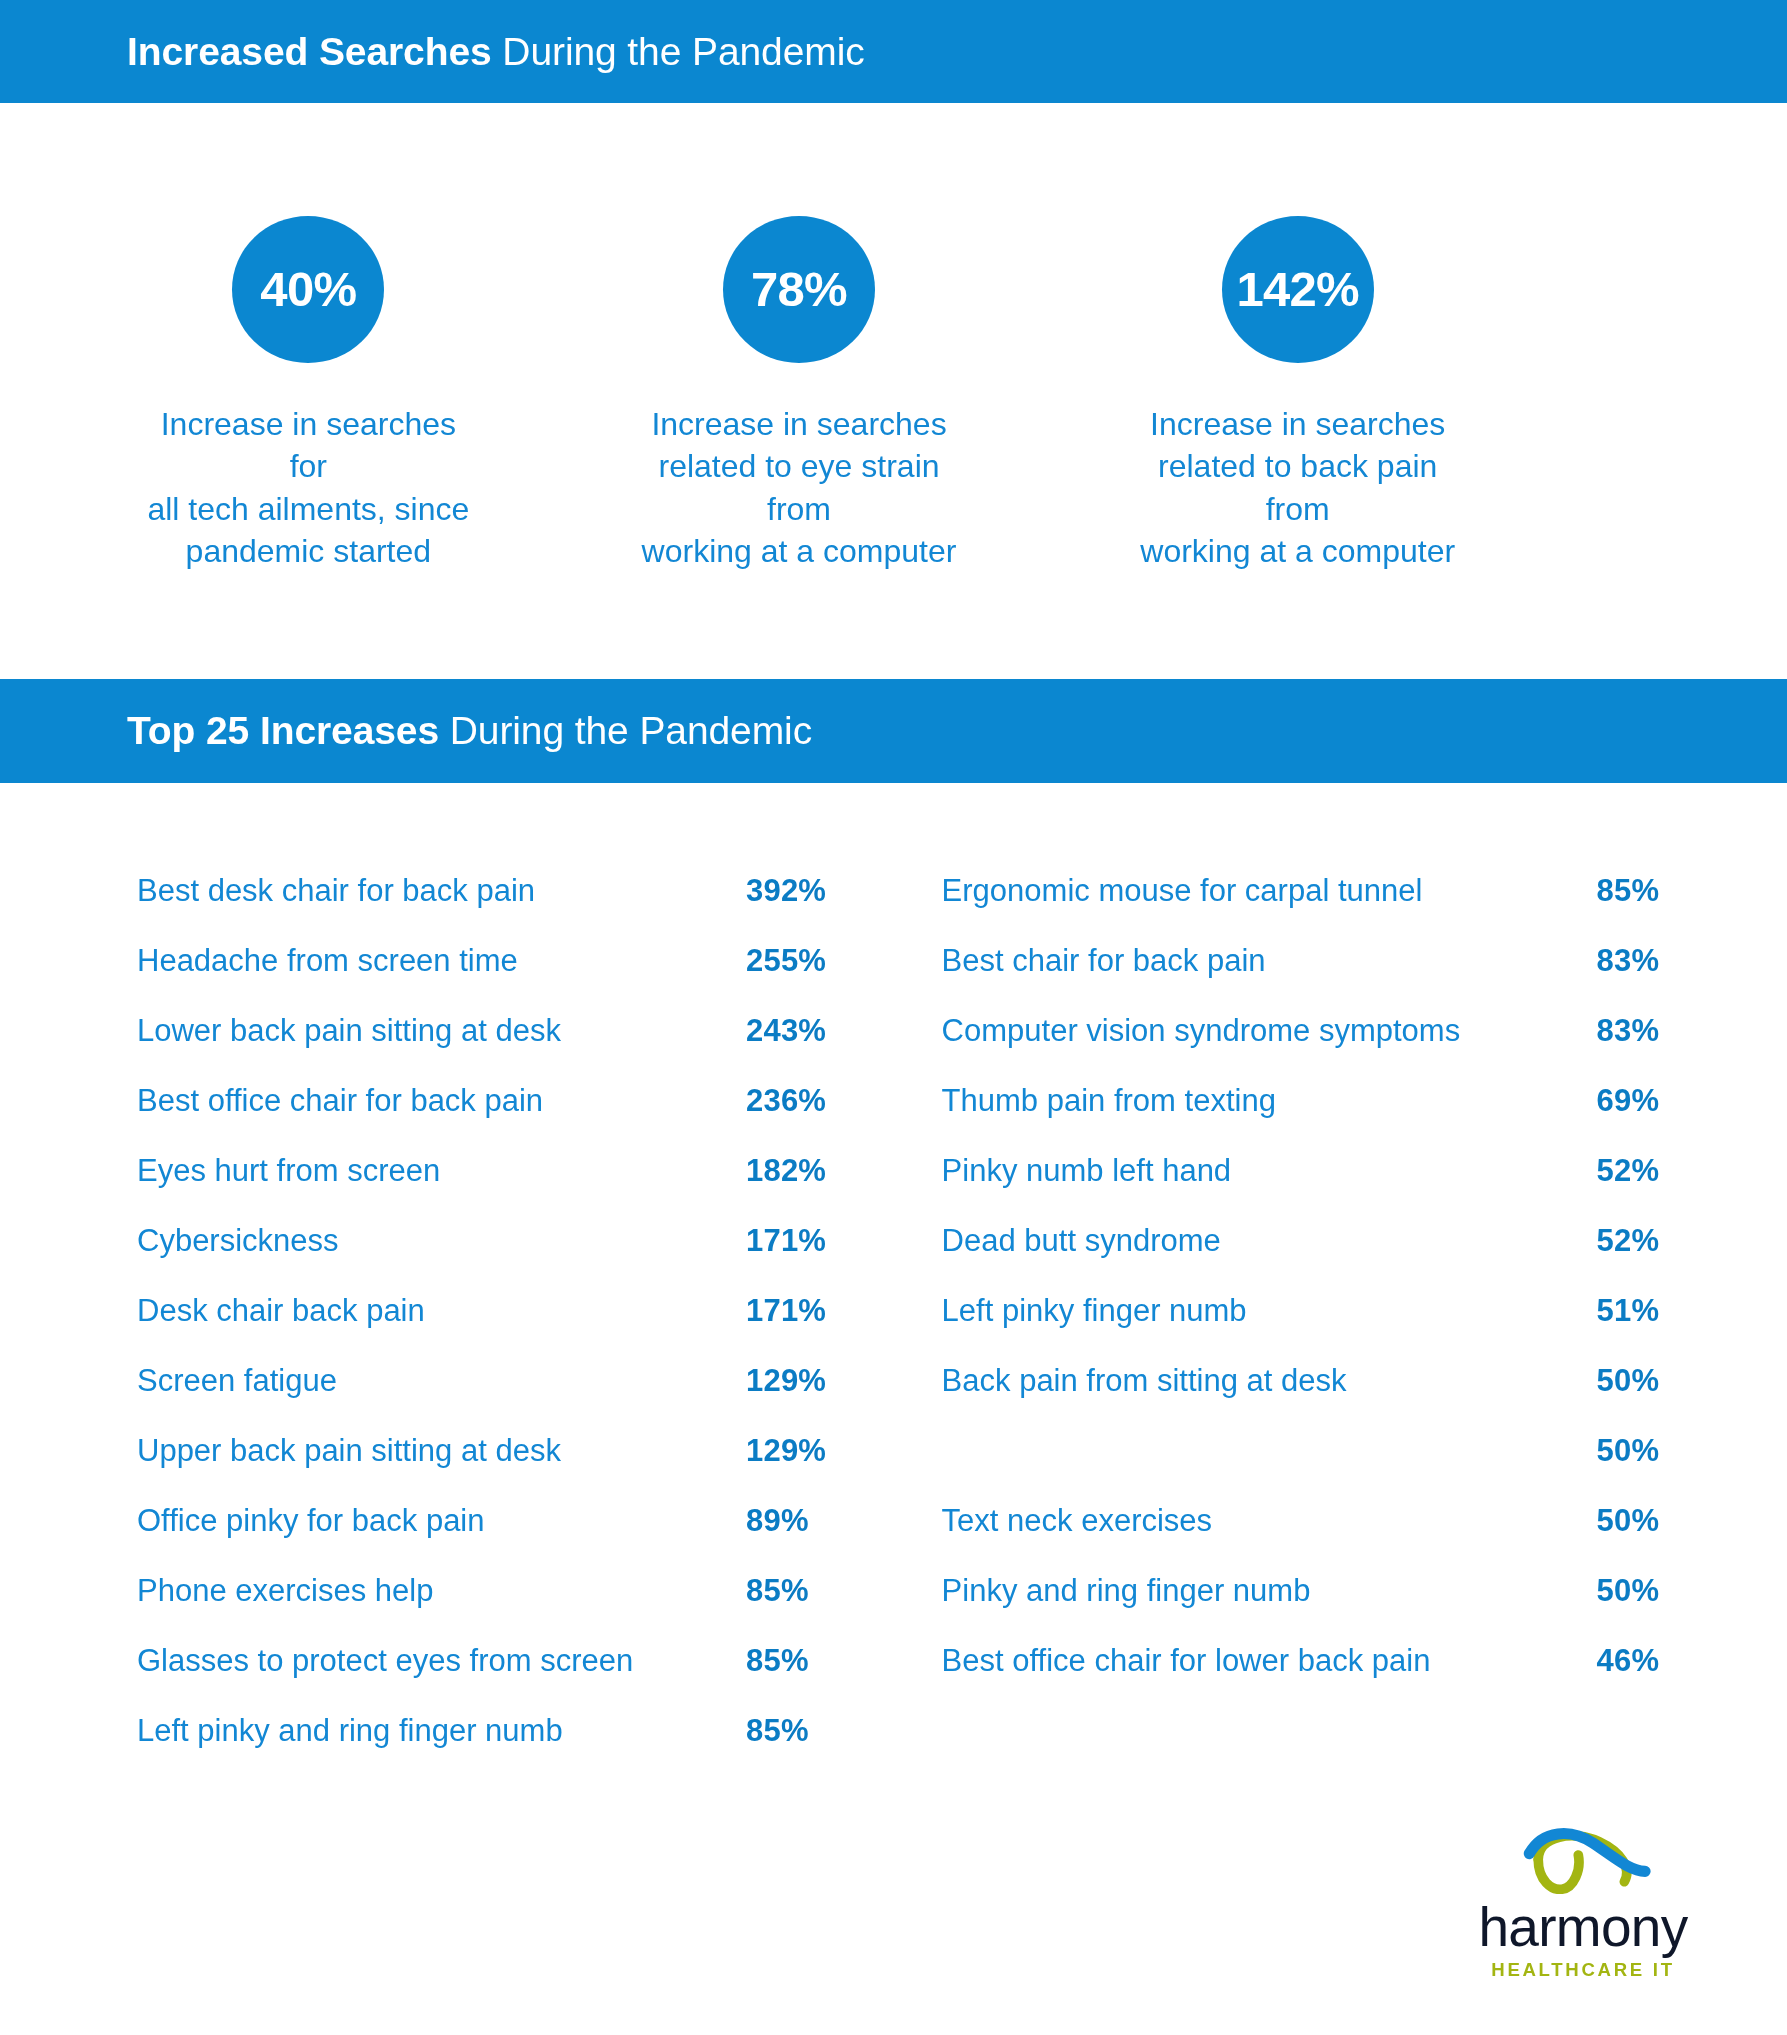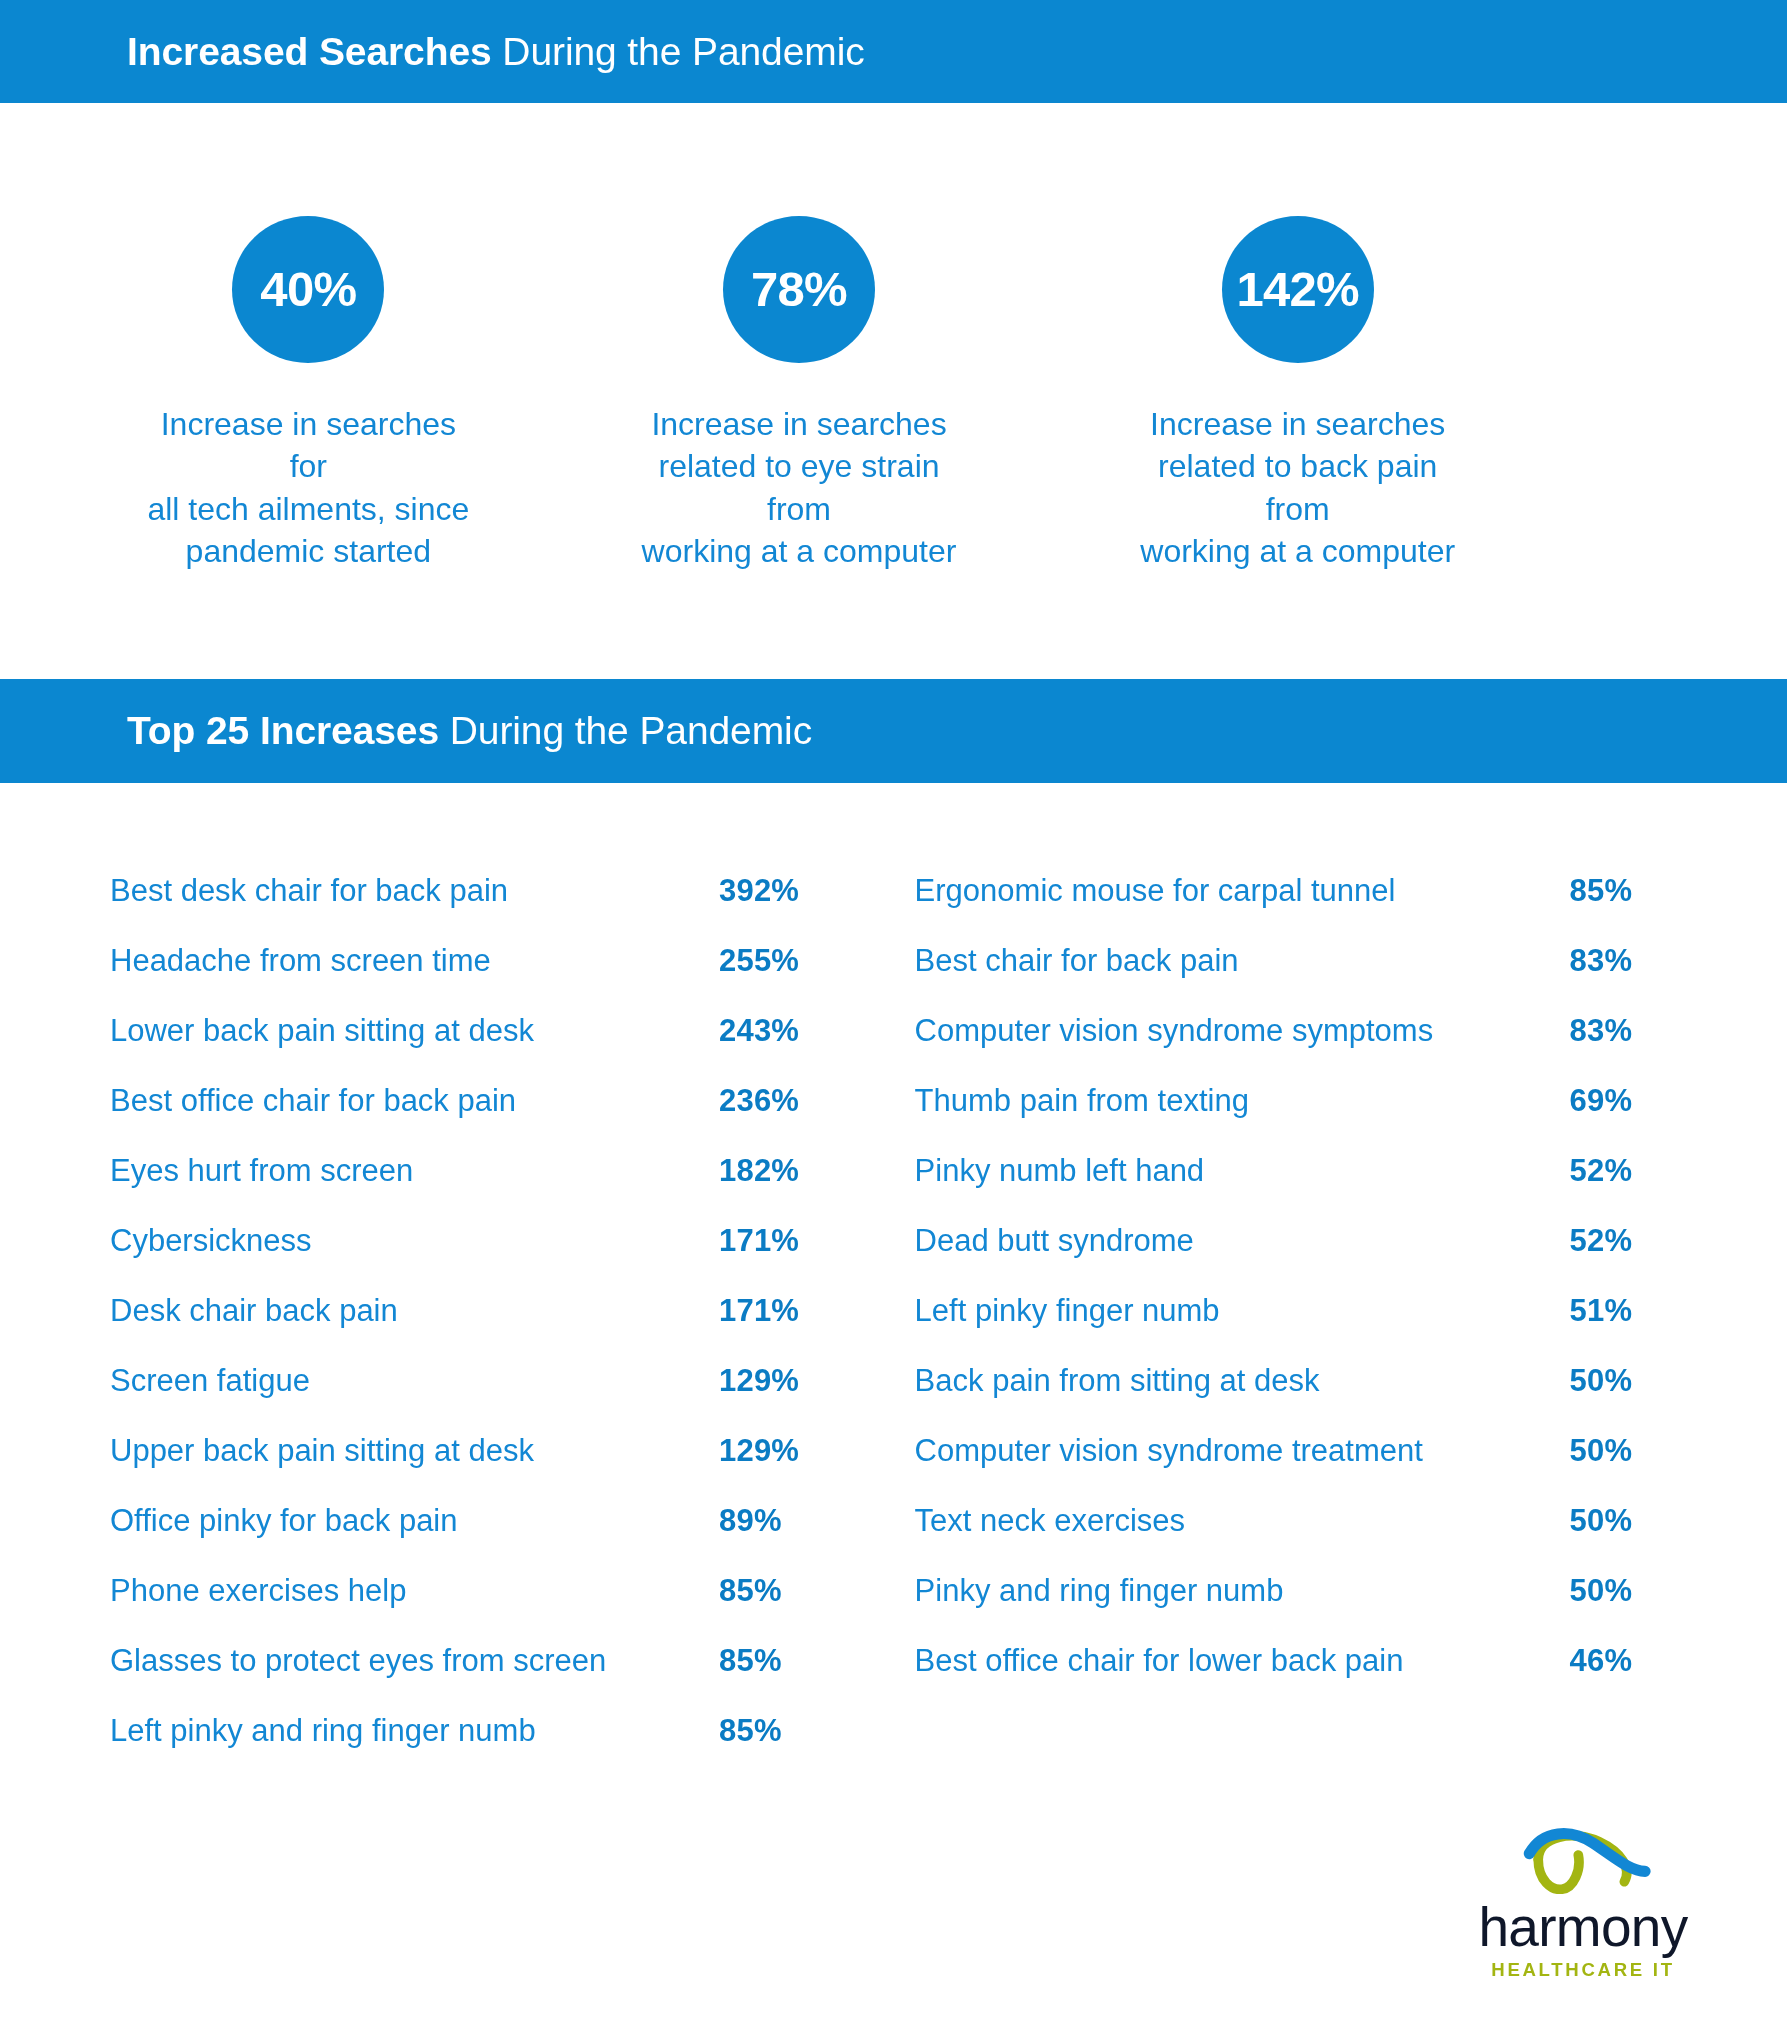--- a/index.html
+++ b/index.html
@@ -71,21 +71,21 @@
     font-weight:400;
     white-space:pre-line;
   }
 
   
   #list-area {
     position:absolute;
     top:855px; left:0;
     width:1787px;
   }
-  .list-columns { display:flex; }
+  .list-columns { display:flex;padding-left:27px; }
   .list-col { position:relative; }
   #list-col-left  { width:812px; margin-left:110px; }
   #list-col-right { width:819px; margin-left:-7.4px; }
 
   .list-row {
     height:70px;
     display:flex; align-items:center;
   }
   .row-label {
     color:#1287d4;
@@ -263,21 +263,20 @@
         </div>
       <div class="list-row">
           <span class="row-label">Left pinky finger numb</span>
           <span class="row-value">51%</span>
         </div>
       <div class="list-row">
           <span class="row-label">Back pain from sitting at desk</span>
           <span class="row-value">50%</span>
         </div>
       <div class="list-row">
-          <span class="row-label">Computer vision syndrome treatment</span>
           <span class="row-value">50%</span>
         </div>
       <div class="list-row">
           <span class="row-label">Text neck exercises</span>
           <span class="row-value">50%</span>
         </div>
       <div class="list-row">
           <span class="row-label">Pinky and ring finger numb</span>
           <span class="row-value">50%</span>
         </div>

